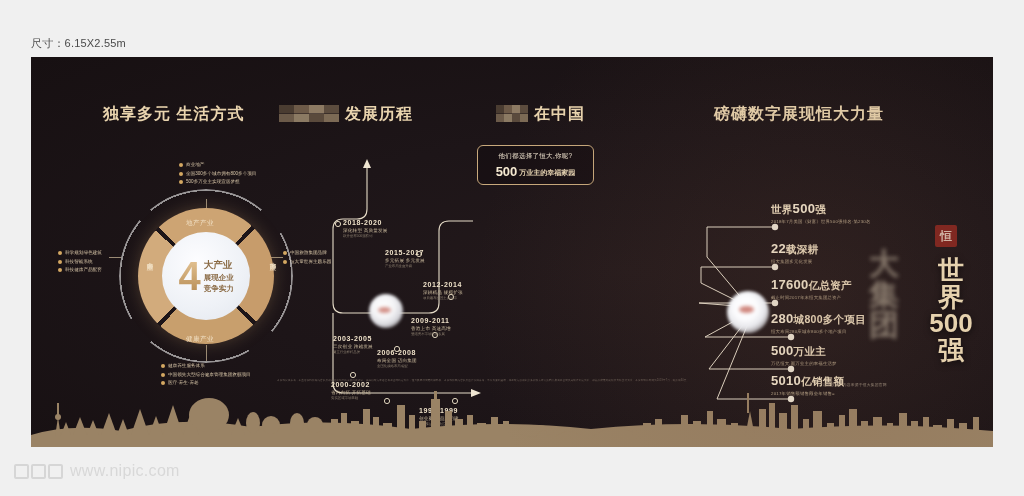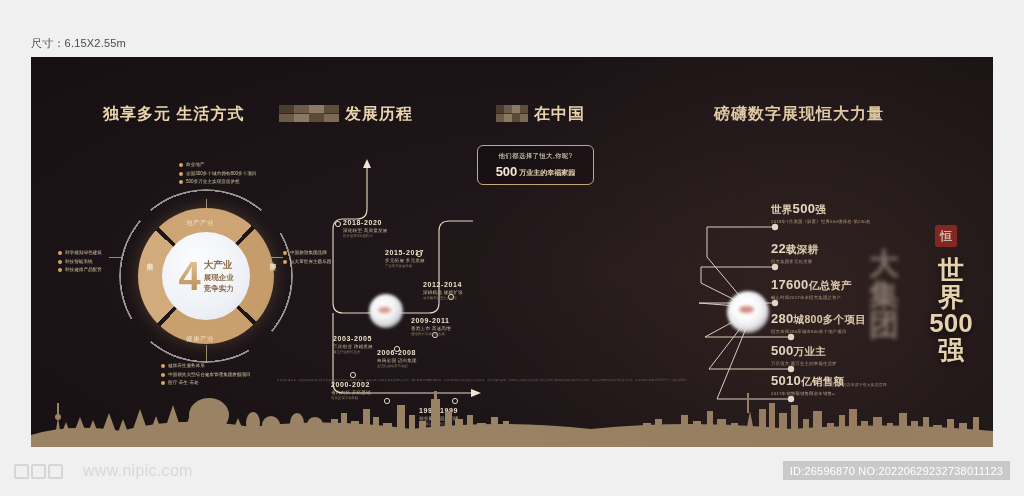--- a/index.html
+++ b/index.html
@@ -182,21 +182,21 @@
   }
   .fineprint-right {
     position: absolute; left: 790px; top: 325px;
     font-size: 3.8px; color: #9a8d7c; letter-spacing: .2px; white-space: nowrap;
   }
 
   
   .skyline { position: absolute; left: 0; bottom: 0; width: 962px; height: 72px; }
 
   
-  .wm { position: absolute; left: 14px; top: 462px; display: flex; align-items: center; gap: 20px; }
+  .wm { position: absolute; left: 14px; top: 462px; display: flex; align-items: center; gap: 7px; }
   .wm-logo { display: flex; gap: 2px; }
   .wm-logo i {
     width: 15px; height: 15px; border: 2px solid #d6d6d6; border-radius: 2px;
     display: inline-block;
   }
   .wm-txt { font-size: 16px; color: #d8d8d8; letter-spacing: .3px; }
   .idbar {
     position: absolute; left: 783px; top: 461px; width: 227px; height: 19px;
     background: #c9c9c9; color: #fff; font-size: 11px;
     display: flex; align-items: center; justify-content: center; letter-spacing: .2px;
@@ -482,14 +482,13 @@
   </div>
 
   <div class="wm">
     <span class="wm-logo">
         <i></i>
         <i></i>
         <i></i>
       </span>
     <span class="wm-txt">www.nipic.com</span>
   </div>
-  <div class="idbar">ID:26596870 NO:20220629232738011123</div>
 </div>
 
 </body></html>

